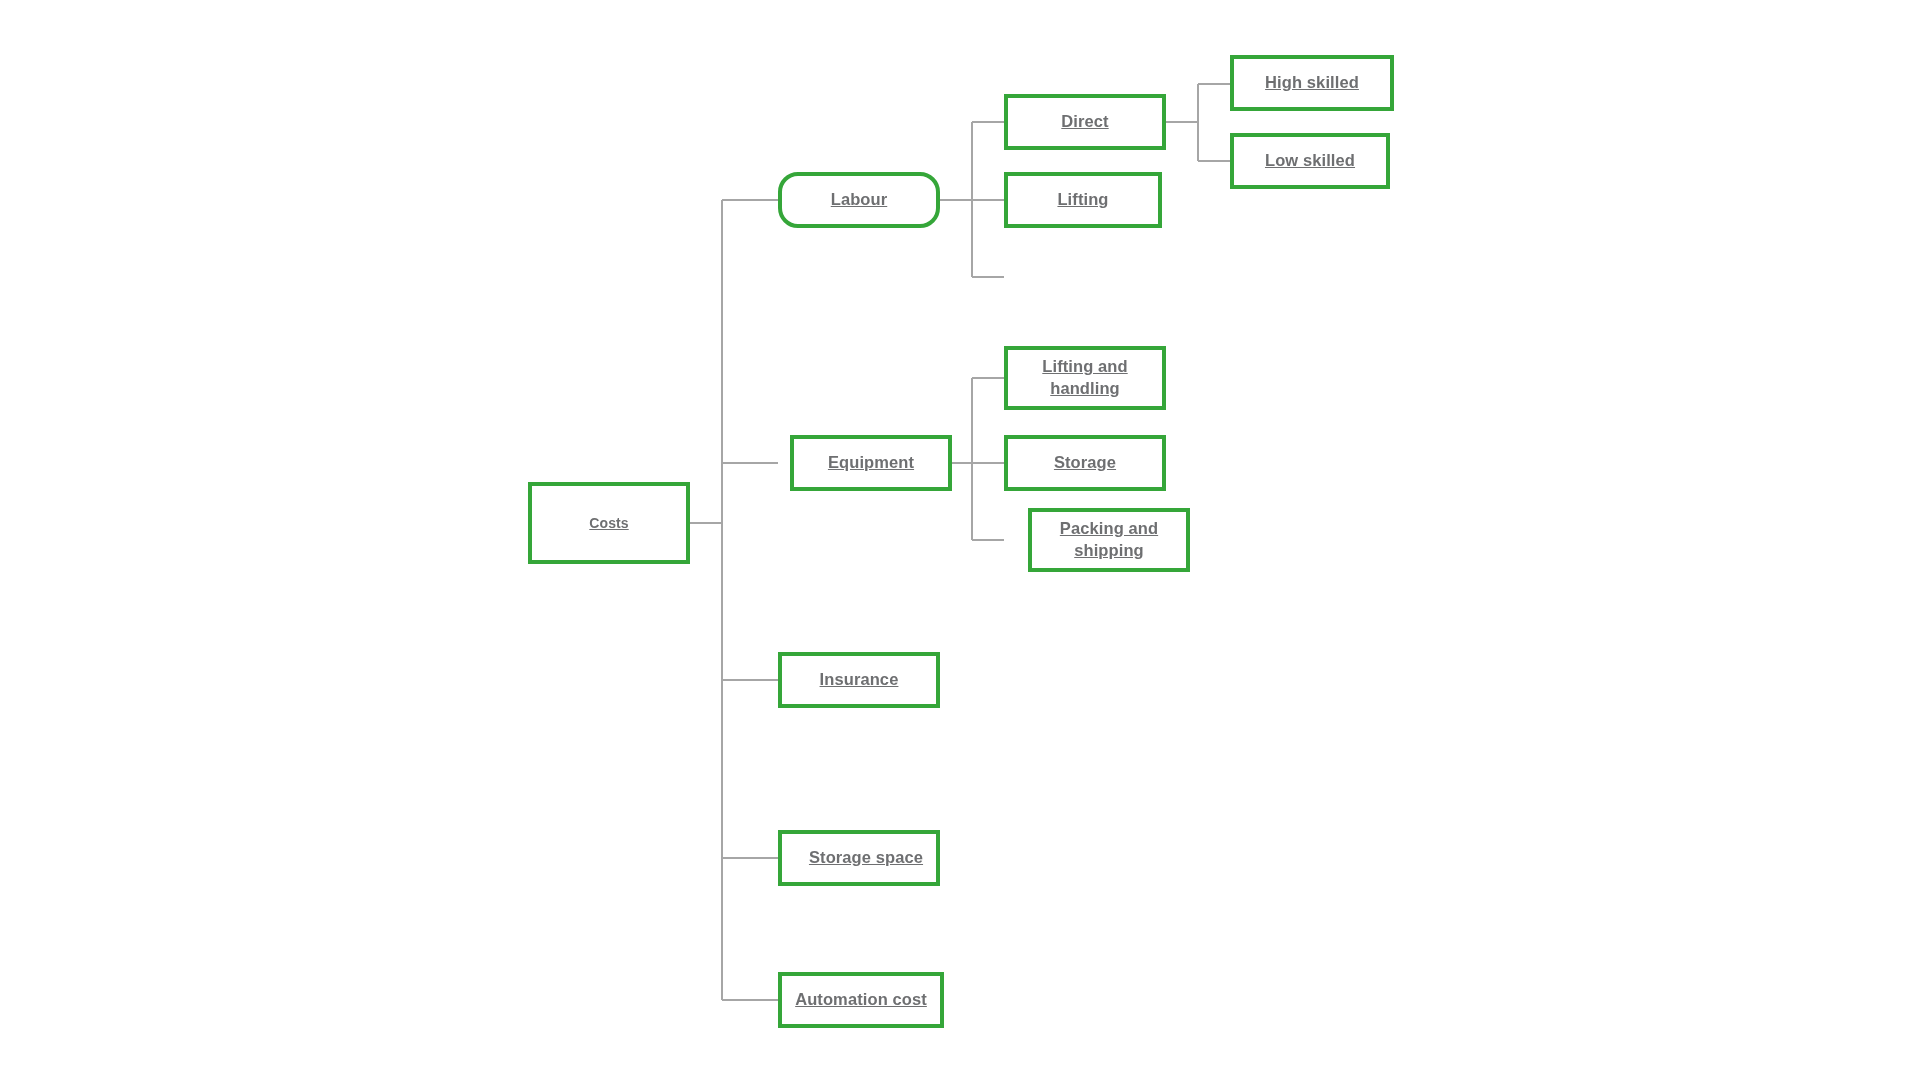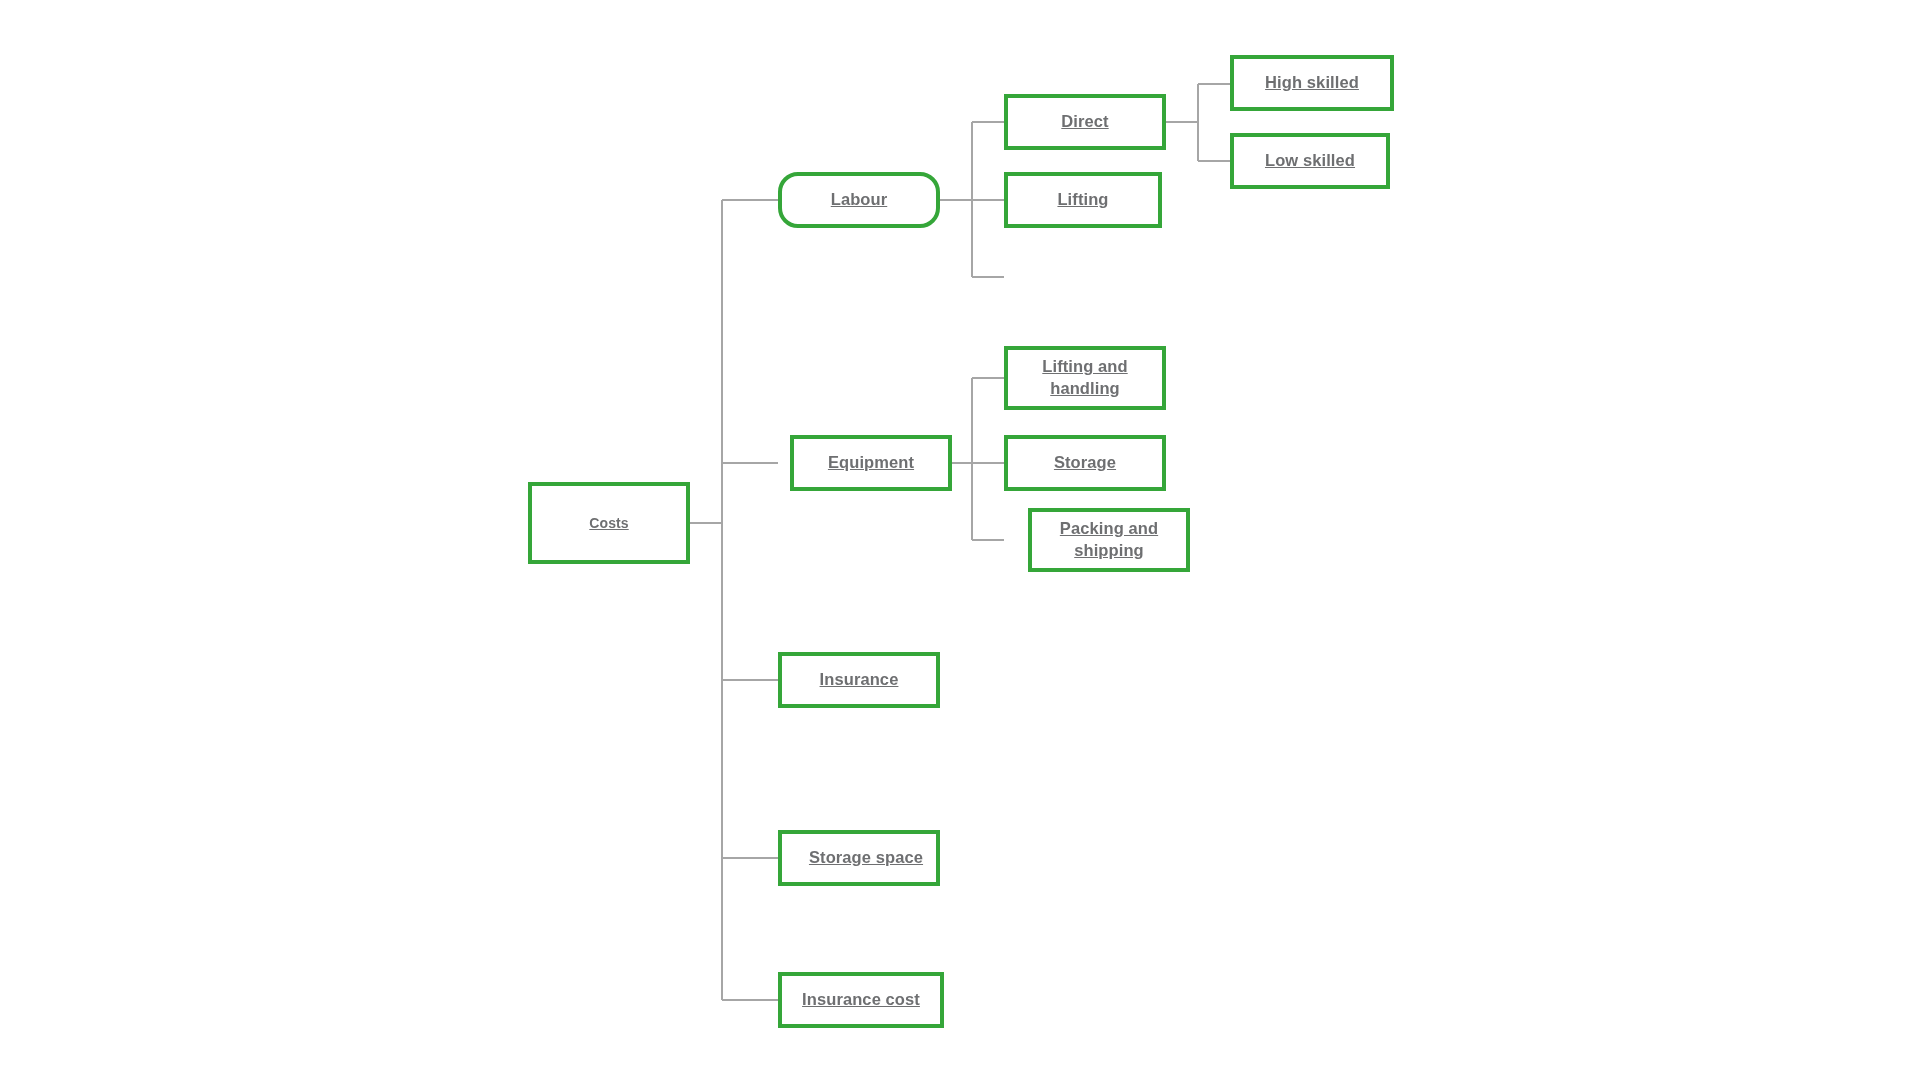--- a/index.html
+++ b/index.html
@@ -108,21 +108,21 @@
 
   <div class="node lvl-two" style="left:778px; top:652px; width:162px; height:56px;">
     <span class="label">Insurance</span>
   </div>
 
   <div class="node lvl-two" style="left:778px; top:830px; width:162px; height:56px;padding-left:20px;">
     <span class="label">Storage space</span>
   </div>
 
   <div class="node lvl-two" style="left:778px; top:972px; width:166px; height:56px;">
-    <span class="label">Insurance cost</span>
+    <span class="label">Automation cost</span>
   </div>
 
   <div class="node lvl-three" style="left:1004px; top:94px; width:162px; height:56px;">
     <span class="label">Direct</span>
   </div>
 
   <div class="node lvl-three" style="left:1004px; top:172px; width:158px; height:56px;">
     <span class="label">Lifting</span>
   </div>
 

